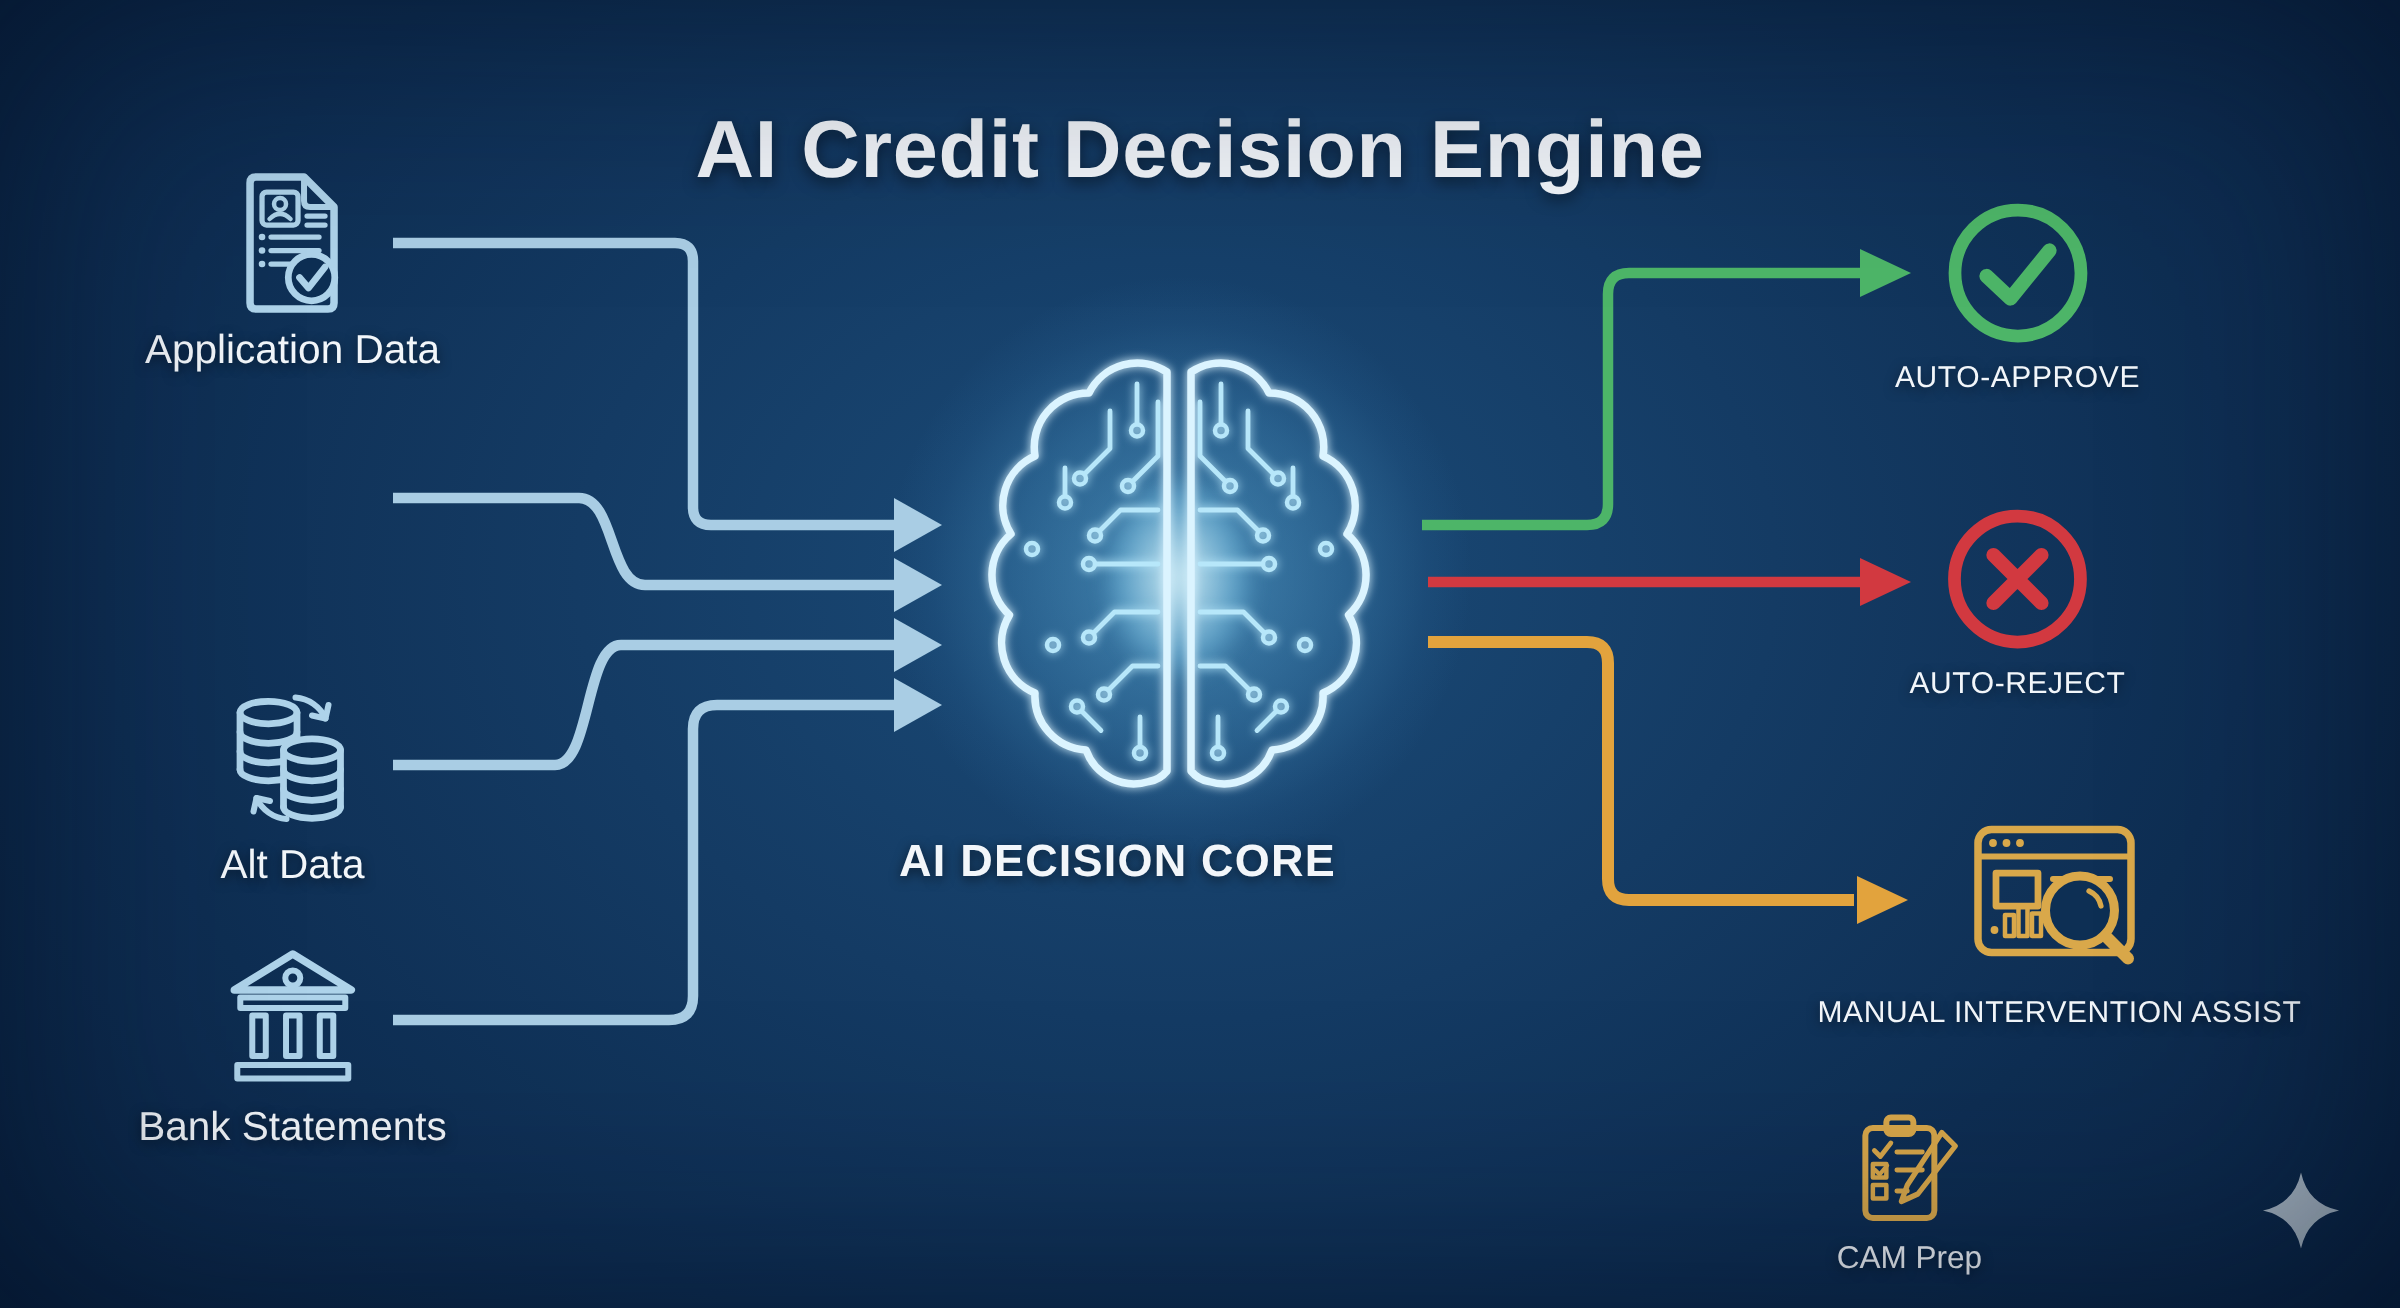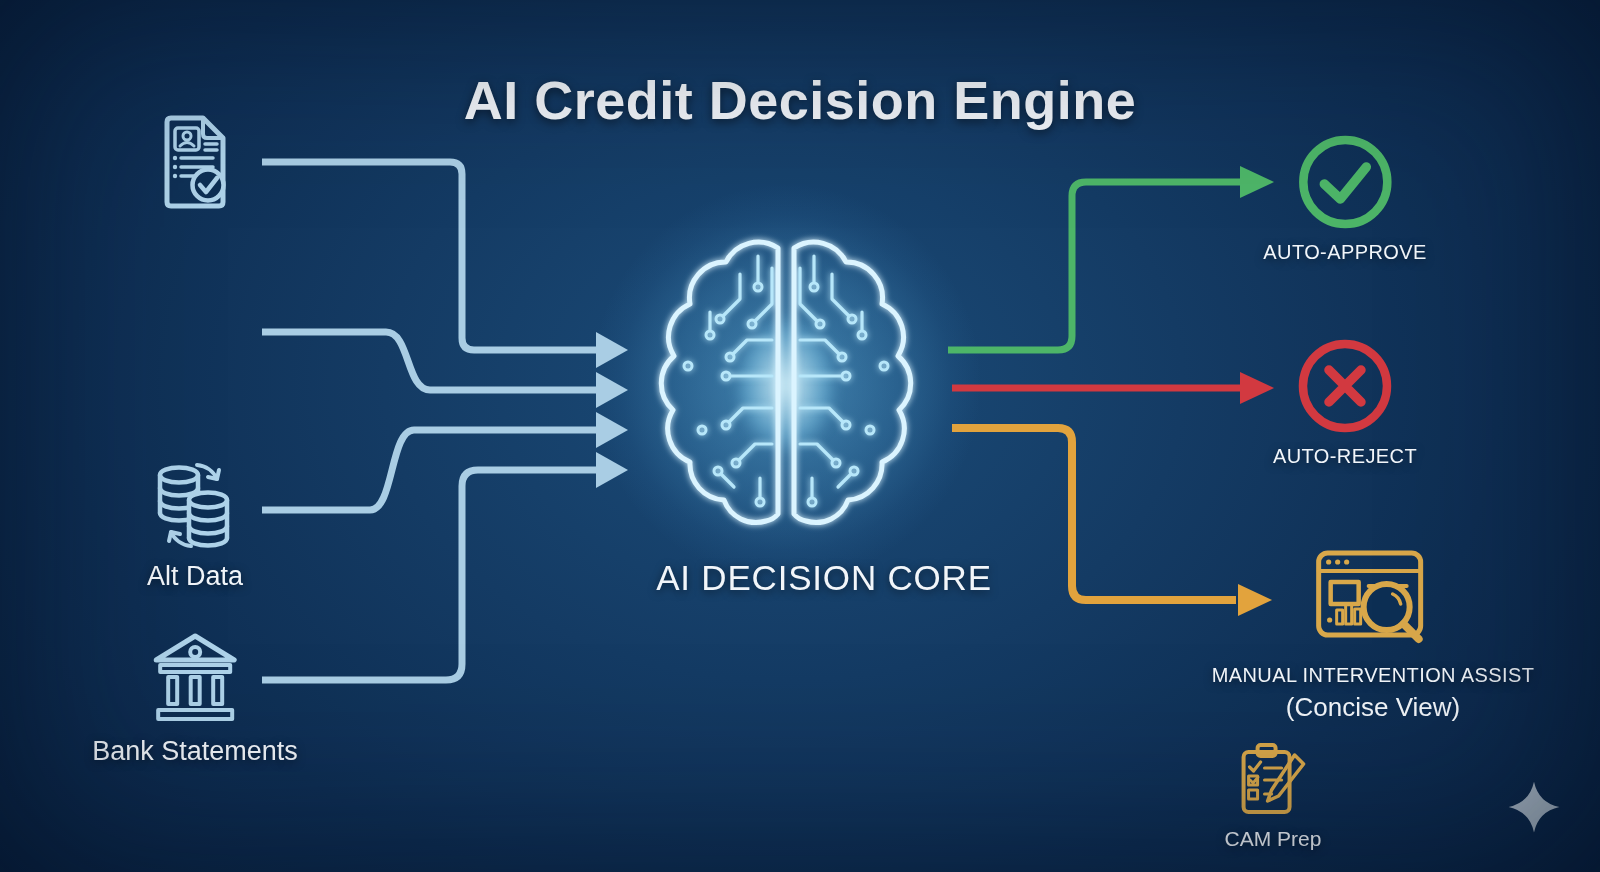--- a/index.html
+++ b/index.html
@@ -38,22 +38,22 @@
     text-shadow:0 3px 10px rgba(0,0,0,.5);
   }
   .node{position:absolute;transform:translateX(-50%);text-align:center;}
   .node .nsvg{margin:0 auto;}
   .nlabel{
     margin-top:6px;font-size:27px;line-height:30px;white-space:nowrap;
     text-shadow:0 2px 8px rgba(0,0,0,.5);
   }
   .out-label{font-size:20px;font-weight:500;letter-spacing:.4px;}
   .core-label{
-    position:absolute;left:824px;top:558px;transform:translateX(-50%);
-    font-size:35px;font-weight:400;letter-spacing:.8px;white-space:nowrap;
+    position:absolute;left:745px;top:558px;transform:translateX(-50%);
+    font-size:30px;font-weight:700;letter-spacing:.8px;white-space:nowrap;
     text-shadow:0 2px 8px rgba(0,0,0,.55);
   }
   .sub-label{font-size:26px;font-weight:400;margin-top:2px;}
   .tool-label{font-size:21px;margin-top:4px;text-align:center;}
   
   .lblue{stroke:var(--blue-line);stroke-width:7;fill:none;}
   .lgreen{stroke:var(--green);stroke-width:7;fill:none;}
   .lred{stroke:var(--red);stroke-width:7;fill:none;}
   .lamber{stroke:var(--amber);stroke-width:8;fill:none;}
   .hblue{fill:var(--blue-line);}
@@ -151,20 +151,21 @@
       <path class="ib" stroke-width="3.5" d="M 60 32 H 72 M 60 38 H 72"></path>
       <circle class="figb" cx="30" cy="46" r="2.2"></circle>
         <path class="ib" stroke-width="3.5" d="M 36 46 H 68"></path>
       <circle class="figb" cx="30" cy="55" r="2.2"></circle>
         <path class="ib" stroke-width="3.5" d="M 36 55 H 68"></path>
       <circle class="figb" cx="30" cy="64" r="2.2"></circle>
         <path class="ib" stroke-width="3.5" d="M 36 64 H 68"></path>
       <circle class="bgfill" cx="63" cy="73" r="15.5" stroke="var(--blue-icon)" stroke-width="4.5"></circle>
       <path class="ib" stroke-width="4.5" d="M 55 73 L 61 80 L 72 66"></path>
     </svg>
+    <div class="nlabel">Application Data</div>
   </div>
 
 
   <div class="node" style="left:195px;top:455px;">
     <svg class="nsvg" width="100" height="100" viewBox="0 0 100 100">
       <ellipse class="ib" stroke-width="4.5" cx="34" cy="20" rx="19" ry="7.5"></ellipse>
       <path class="ib" stroke-width="4.5" d="M 15 20 V 58 M 53 20 V 58"></path>
       <path class="ib" stroke-width="4.5" d="M 15 33 A 19 7.5 0 0 0 53 33 M 15 46 A 19 7.5 0 0 0 53 46 M 15 58 A 19 7.5 0 0 0 53 58"></path>
       <path class="bgfill" d="M 44 45 L 44 84 A 19 7.5 0 0 0 82 84 L 82 45 A 19 7.5 0 0 1 44 45 Z"></path>
       <ellipse class="bgfill" cx="63" cy="45" rx="19" ry="7.5"></ellipse>
@@ -221,21 +222,20 @@
       <path class="ig" stroke-width="4" d="M 56 40 H 94 M 56 50 H 94"></path>
       <circle class="figg" cx="17" cy="74" r="2.6"></circle>
       <rect class="ig" stroke-width="3" x="24" y="64" width="6" height="14"></rect>
       <rect class="ig" stroke-width="3" x="33" y="58" width="6" height="20"></rect>
       <rect class="ig" stroke-width="3" x="42" y="63" width="6" height="15"></rect>
       <circle class="bgfill" cx="74" cy="61" r="23" stroke="var(--gold)" stroke-width="6"></circle>
       <path class="ig" stroke-width="3.5" d="M 80 48 A 14 14 0 0 1 88 58"></path>
       <path class="ig" stroke-width="8" d="M 91 78 L 106 93"></path>
     </svg>
     <div class="nlabel out-label">MANUAL INTERVENTION ASSIST</div>
-    <div class="sub-label">(Concise View)</div>
   </div>
 
   <div class="node" style="left:1273px;top:742px;">
     <svg class="nsvg" width="78" height="78" viewBox="0 0 78 78">
       <rect class="ig" stroke-width="4" x="10" y="10" width="46" height="60" rx="5"></rect>
       <rect class="ig" stroke-width="4" x="24" y="3" width="18" height="11" rx="3"></rect>
       <path class="ig" stroke-width="3.2" d="M 16 25 L 20 29 L 27 20"></path>
       <path class="ig" stroke-width="3.2" d="M 31 26 H 48"></path>
       <rect class="ig" stroke-width="3" x="15" y="34" width="9" height="9"></rect>
       <path class="ig" stroke-width="2.8" d="M 16.5 38 L 19.5 41 L 24.5 35"></path>

